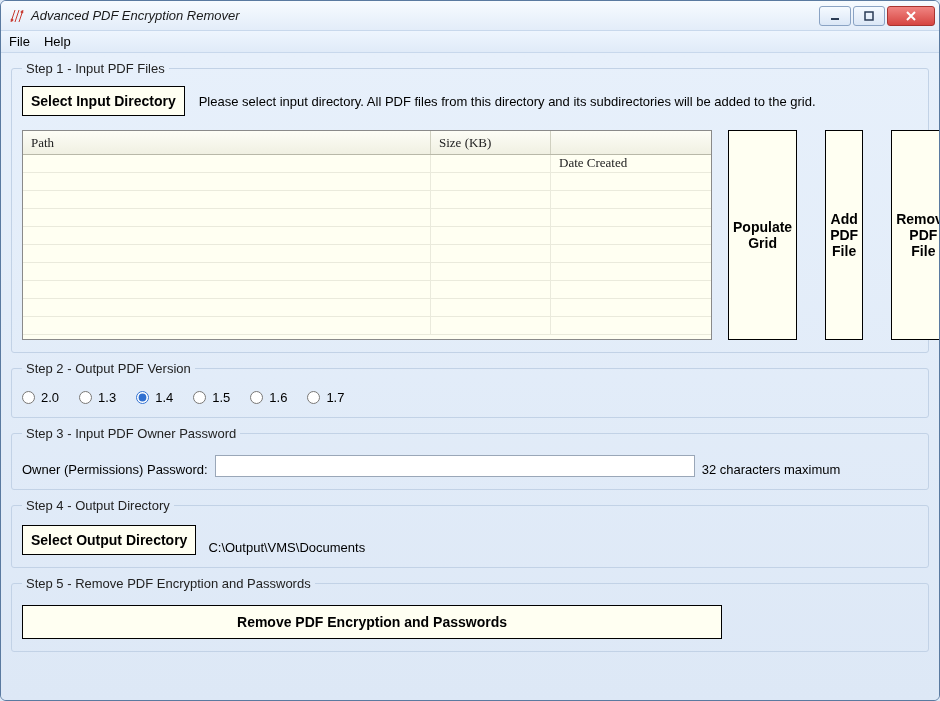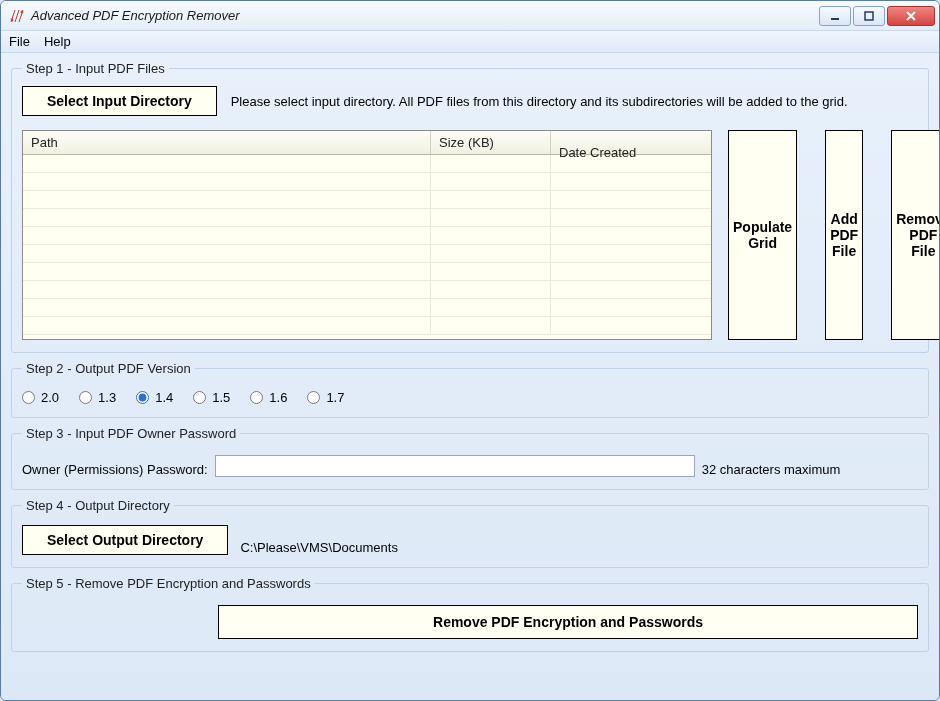--- a/index.html
+++ b/index.html
@@ -87,21 +87,21 @@
     padding: 0 4px;
     font-size: 13px;
     color: #222;
   }
   .btn {
     background: #fffff2;
     border: 1px solid #000;
     font-weight: bold;
     font-family: inherit;
     font-size: 14px;
-    padding: 6px 24px;
+    padding: 6px 8px;
     cursor: pointer;
     text-align: center;
   }
   .step1-top {
     display: flex;
     align-items: center;
     gap: 14px;
     margin-bottom: 14px;
   }
   .step1-body {
@@ -114,22 +114,23 @@
     background: #fffff2;
     height: 210px;
     display: flex;
     flex-direction: column;
   }
   .grid-header {
     display: flex;
     background: linear-gradient(#fdfdf6, #f0f0e2);
     border-bottom: 1px solid #b8b8a8;
     height: 24px;
-    align-items: center;
+    align-items: flex-start;
     color: #222;
+    font-family: Liberation Serif, serif;
   }
   .grid-header .col {
     padding: 0 8px;
     border-right: 1px solid #d0d0c0;
     height: 100%;
     display: flex;
     align-items: center;
   }
   .grid-header .col:last-child { border-right: none; }
   .col-path { flex: 1; }
@@ -156,21 +157,21 @@
   .pw-row input[type="text"] {
     flex: 0 0 480px;
     height: 22px;
     border: 1px solid #9aa7b8;
     background: #fff;
     padding: 2px 4px;
     font-family: inherit;
     font-size: 13px;
   }
   .outdir-row { display: flex; align-items: flex-end; gap: 12px; padding-top: 2px; }
-  .step5-row { display: flex; justify-content: flex-end; padding-top: 4px; }
+  .step5-row { display: flex; justify-content: flex-start; padding-top: 4px; }
   .step5-row .btn { width: 700px; padding: 8px 0; }
 </style>
 </head>
 <body>
 
 <div class="window">
 
   <div class="titlebar">
     <span class="app-icon">
       <svg width="16" height="16" viewBox="0 0 16 16">
@@ -321,21 +322,21 @@
         <span>Owner (Permissions) Password:</span>
         <input type="text" value="" style="">
         <span>32 characters maximum</span>
       </div>
     </fieldset>
 
     <fieldset class="group">
       <legend>Step 4 - Output Directory</legend>
       <div class="outdir-row">
         <button class="btn">Select Output Directory</button>
-        <span>C:\Please\VMS\Documents</span>
+        <span>C:\Output\VMS\Documents</span>
       </div>
     </fieldset>
 
     <fieldset class="group">
       <legend>Step 5 - Remove PDF Encryption and Passwords</legend>
       <div class="step5-row">
         <button class="btn">Remove PDF Encryption and Passwords</button>
       </div>
     </fieldset>
 

